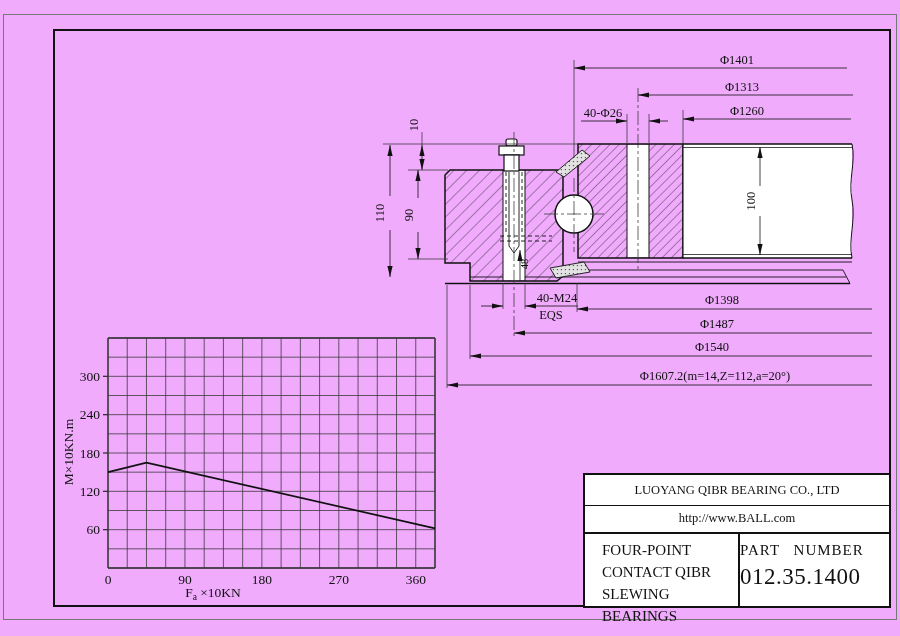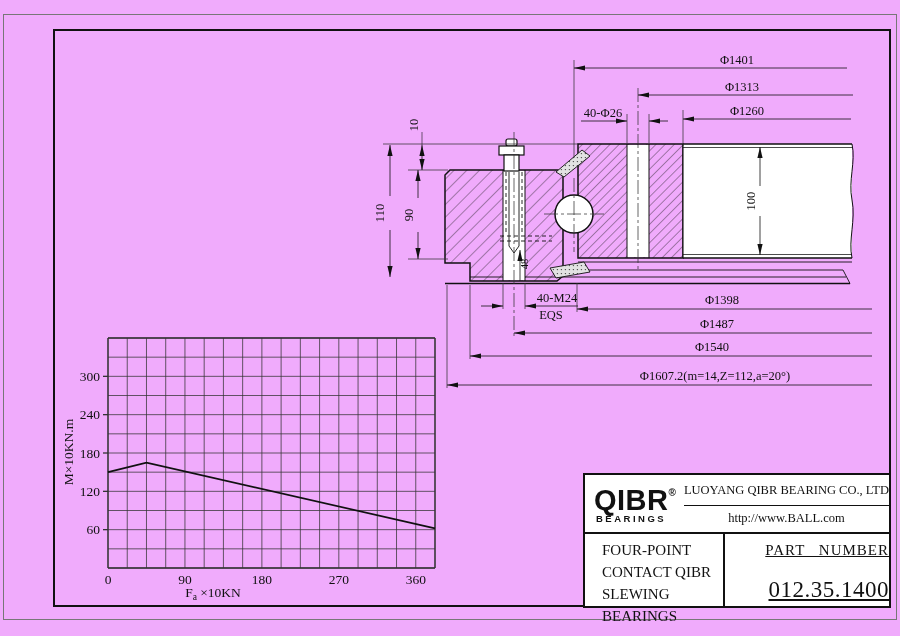--- a/index.html
+++ b/index.html
@@ -24,25 +24,25 @@
         letter-spacing:0.5px;line-height:30px;color:#111;}
   .logo-reg{font-family:"Liberation Sans", sans-serif;font-weight:700;font-size:10px;
         vertical-align:14px;}
   .logo-sub{font-family:"Liberation Sans", sans-serif;font-weight:700;font-size:9.5px;
         letter-spacing:2.5px;margin-top:-2px;margin-left:2px;color:#111;}
   .tb-company{flex:1;display:flex;flex-direction:column;}
   .tb-company-name{height:30px;line-height:30px;text-align:center;font-size:12.5px;
         border-bottom:1.5px solid #111;white-space:nowrap;}
   .tb-company-url{height:25px;line-height:25px;text-align:center;font-size:12.5px;}
   .tb-row2{display:flex;height:74px;}
-  .tb-desc{width:140px;border-right:2px solid #111;box-sizing:border-box;
+  .tb-desc{width:155px;border-right:2px solid #111;box-sizing:border-box;
         padding:5px 0 0 17px;font-size:15px;line-height:22px;}
-  .tb-part{flex:1;text-align:right;text-decoration:underline;}
+  .tb-part{flex:1;text-align:left;}
   .tb-part-label{font-size:15px;margin-top:8px;word-spacing:9px;letter-spacing:1px;}
-  .tb-part-number{font-size:23px;margin-top:18px;letter-spacing:0.5px;}
+  .tb-part-number{font-size:23px;margin-top:5px;letter-spacing:0.5px;}
 </style>
 </head>
 <body>
 
 <div class="page">
   <div class="outer-border"></div>
   <div class="frame"></div>
 
   <svg class="art" width="900" height="636" viewBox="0 0 900 636">
     <defs>
@@ -255,24 +255,20 @@
           <text x="100" y="419.1666666666667" text-anchor="end">240</text>
           <text x="100" y="380.8333333333333" text-anchor="end">300</text>
         </g>
       <text class="chart-label" transform="rotate(-90 73 452)" x="73" y="452" text-anchor="middle">M×10KN.m</text>
       <text class="chart-label" x="213" y="597" text-anchor="middle"><tspan>F</tspan><tspan dy="3" font-size="9.5">a</tspan><tspan dy="-3"> ×10KN</tspan></text>
     </g>
   </svg>
 
   <div class="titleblock">
     <div class="tb-row1">
-      <div class="tb-logo">
-        <span class="logo-main"><span>QIBR</span><span class="logo-reg">®</span></span>
-        <div class="logo-sub">BEARINGS</div>
-      </div>
       <div class="tb-company">
         <div class="tb-company-name">LUOYANG QIBR BEARING CO., LTD</div>
         <div class="tb-company-url">http://www.BALL.com</div>
       </div>
     </div>
     <div class="tb-row2">
       <div class="tb-desc">
         <div>FOUR-POINT</div>
         <div>CONTACT QIBR</div>
         <div>SLEWING BEARINGS</div>

